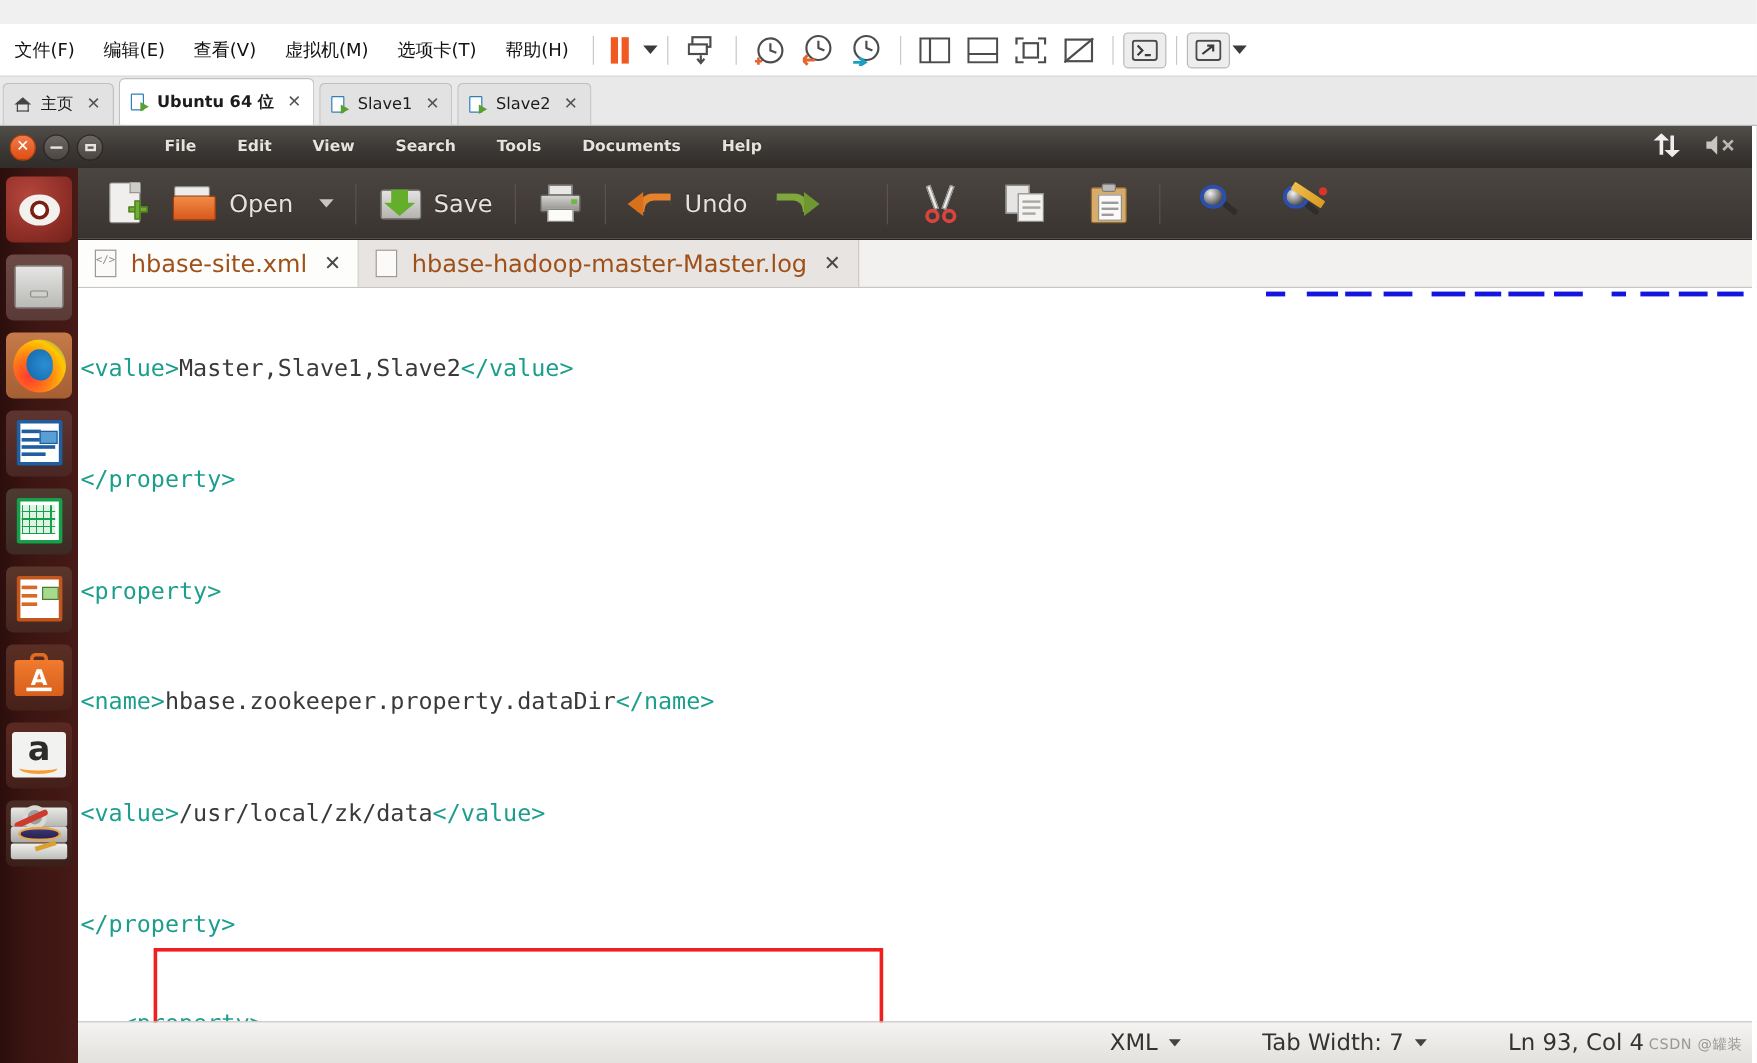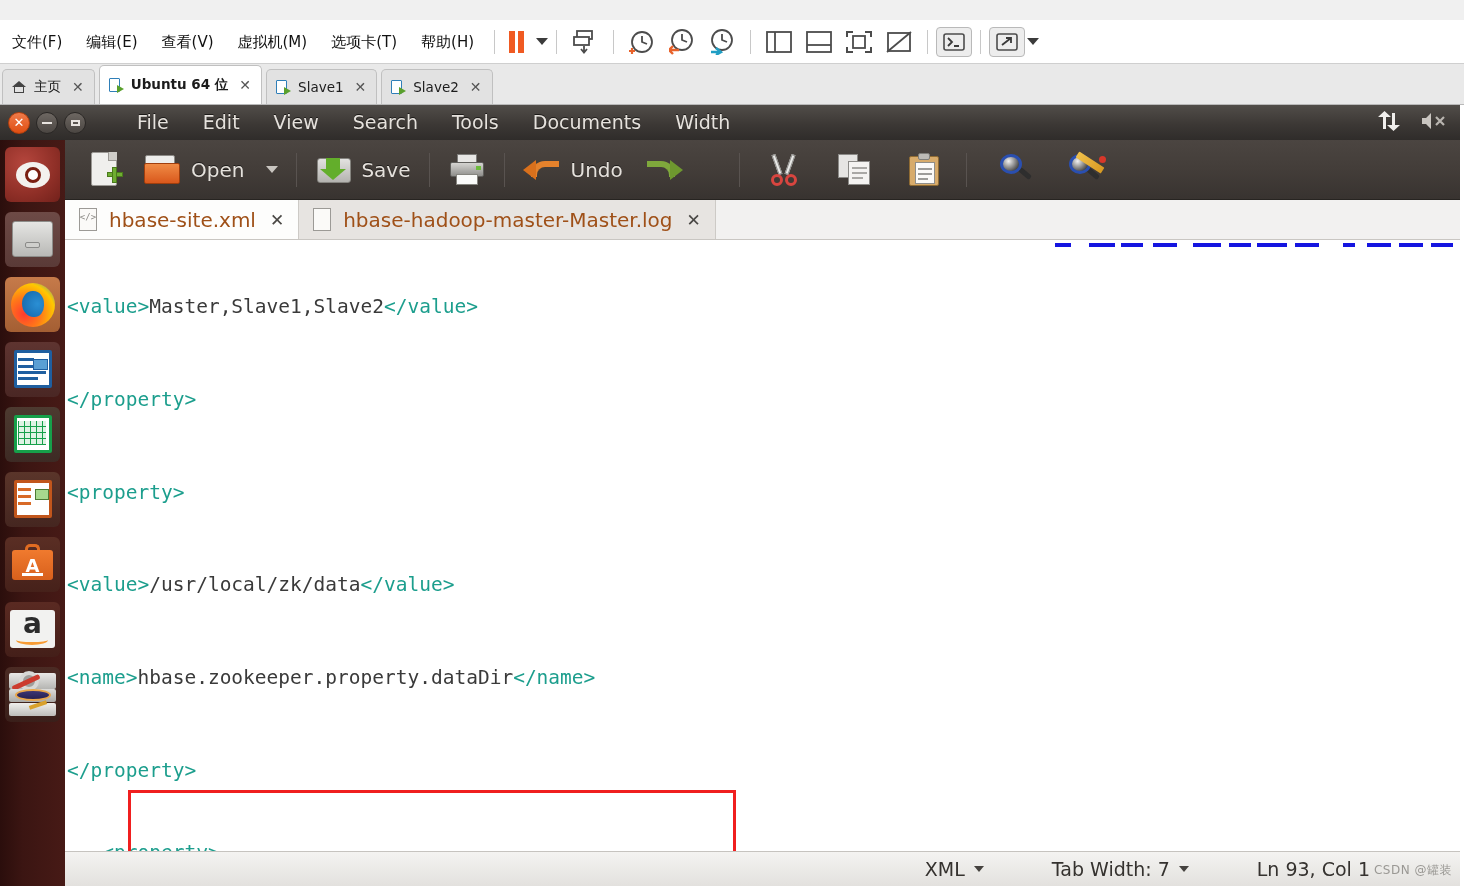--- a/index.html
+++ b/index.html
@@ -70,21 +70,21 @@
   .win-controls { display:flex; align-items:center; gap:6px; padding-left:8px; width:120px; }
   .wc { width:22px;height:22px;border-radius:50%; display:flex;align-items:center;justify-content:center;
         background: linear-gradient(180deg,#6d6762,#4b4642); border:1px solid #2a2725; }
   .wc.close { background: linear-gradient(180deg,#f07b4a,#df4e12); border-color:#b33f0d;}
   .wc .glyph { color:#fff; font-size:13px; line-height:1; font-family:"DejaVu Sans",sans-serif;}
   .wc .minus { width:10px;height:2px;background:#e8e4e0; display:block;}
   .wc .maxsq { width:9px;height:6px;border:2px solid #e8e4e0; display:block;}
 
   .unity-menu { display:flex; align-items:center; gap:0px; }
   .unity-menu .mi {
-    font-size:19px; color:#e6e2dd; font-weight:normal; padding:0 17px; line-height:35px;
+    font-size:13px; color:#e6e2dd; font-weight:bold; padding:0 17px; line-height:35px;
     text-shadow:0 -1px 0 #1c1a18; white-space:nowrap;
   }
   .unity-indicators { position:absolute; right:14px; top:0; height:35px; display:flex; align-items:center; gap:18px;}
 
   .unity-launcher {
     position:absolute; left:0; top:35px; width:65px; height:746px;
     background: linear-gradient(90deg, #2b0e0c 0%, #3b1512 35%, #471a16 100%);
     padding-top:3px;
   }
   .launch-icon { width:55px;height:55px;margin:4px auto 10px auto; border-radius:6px; position:relative; overflow:hidden;}
@@ -425,21 +425,21 @@
             <span class="maxsq"></span>
           </span>
       </div>
       <div class="unity-menu">
         <span class="mi">File</span>
         <span class="mi">Edit</span>
         <span class="mi">View</span>
         <span class="mi">Search</span>
         <span class="mi">Tools</span>
         <span class="mi">Documents</span>
-        <span class="mi">Width</span>
+        <span class="mi">Help</span>
       </div>
       <div class="unity-indicators">
         <span>
           <svg width="26" height="20" viewBox="0 0 26 20">
             <path d="M7 18 L7 6 L2 6 L8.5 0 L15 6 L10 6 L10 18 Z" fill="#f2f0ee"></path>
             <path d="M16 2 L16 14 L11 14 L17.5 20 L24 14 L19 14 L19 2 Z" fill="#efedeb"></path>
           </svg>
         </span>
         <span>
           <svg width="30" height="20" viewBox="0 0 30 20">
@@ -631,22 +631,22 @@
         <span class="dash" style="left:300px;width:12px"></span>
         <span class="dash" style="left:324px;width:24px"></span>
         <span class="dash" style="left:356px;width:24px"></span>
         <span class="dash" style="left:388px;width:22px"></span>
       </div>
 
       <div class="code" style="top:-2px">
         <div class="cl"><span class="tg">&lt;value&gt;</span><span class="tx">Master,Slave1,Slave2</span><span class="tg">&lt;/value&gt;</span></div>
         <div class="cl"><span class="tg">&lt;/property&gt;</span></div>
         <div class="cl"><span class="tg">&lt;property&gt;</span></div>
+        <div class="cl"><span class="tg">&lt;name&gt;</span><span class="tx">hbase.zookeeper.property.dataDir</span><span class="tg">&lt;/name&gt;</span></div>
         <div class="cl"><span class="tg">&lt;value&gt;</span><span class="tx">/usr/local/zk/data</span><span class="tg">&lt;/value&gt;</span></div>
-        <div class="cl"><span class="tg">&lt;name&gt;</span><span class="tx">hbase.zookeeper.property.dataDir</span><span class="tg">&lt;/name&gt;</span></div>
         <div class="cl"><span class="tg">&lt;/property&gt;</span></div>
         <div class="cl tight"><span class="tx">   </span><span class="tg">&lt;property&gt;</span></div>
         
         
         
         
         
         
         
         
@@ -664,21 +664,21 @@
     <div class="gedit-statusbar">
       <span class="sb-item">
         <span>XML</span>
         <span class="sb-caret"></span>
       </span>
       <span class="sb-item">
         <span>Tab Width: 7</span>
         <span class="sb-caret"></span>
       </span>
       <span class="sb-item">
-        <span>Ln 93, Col 1</span>
+        <span>Ln 93, Col 4</span>
       </span>
     </div>
 
   </div>
 
   <div class="watermark">CSDN @罐装</div>
   <div class="vsep-right"></div>
 </div>
 
 </body></html>

